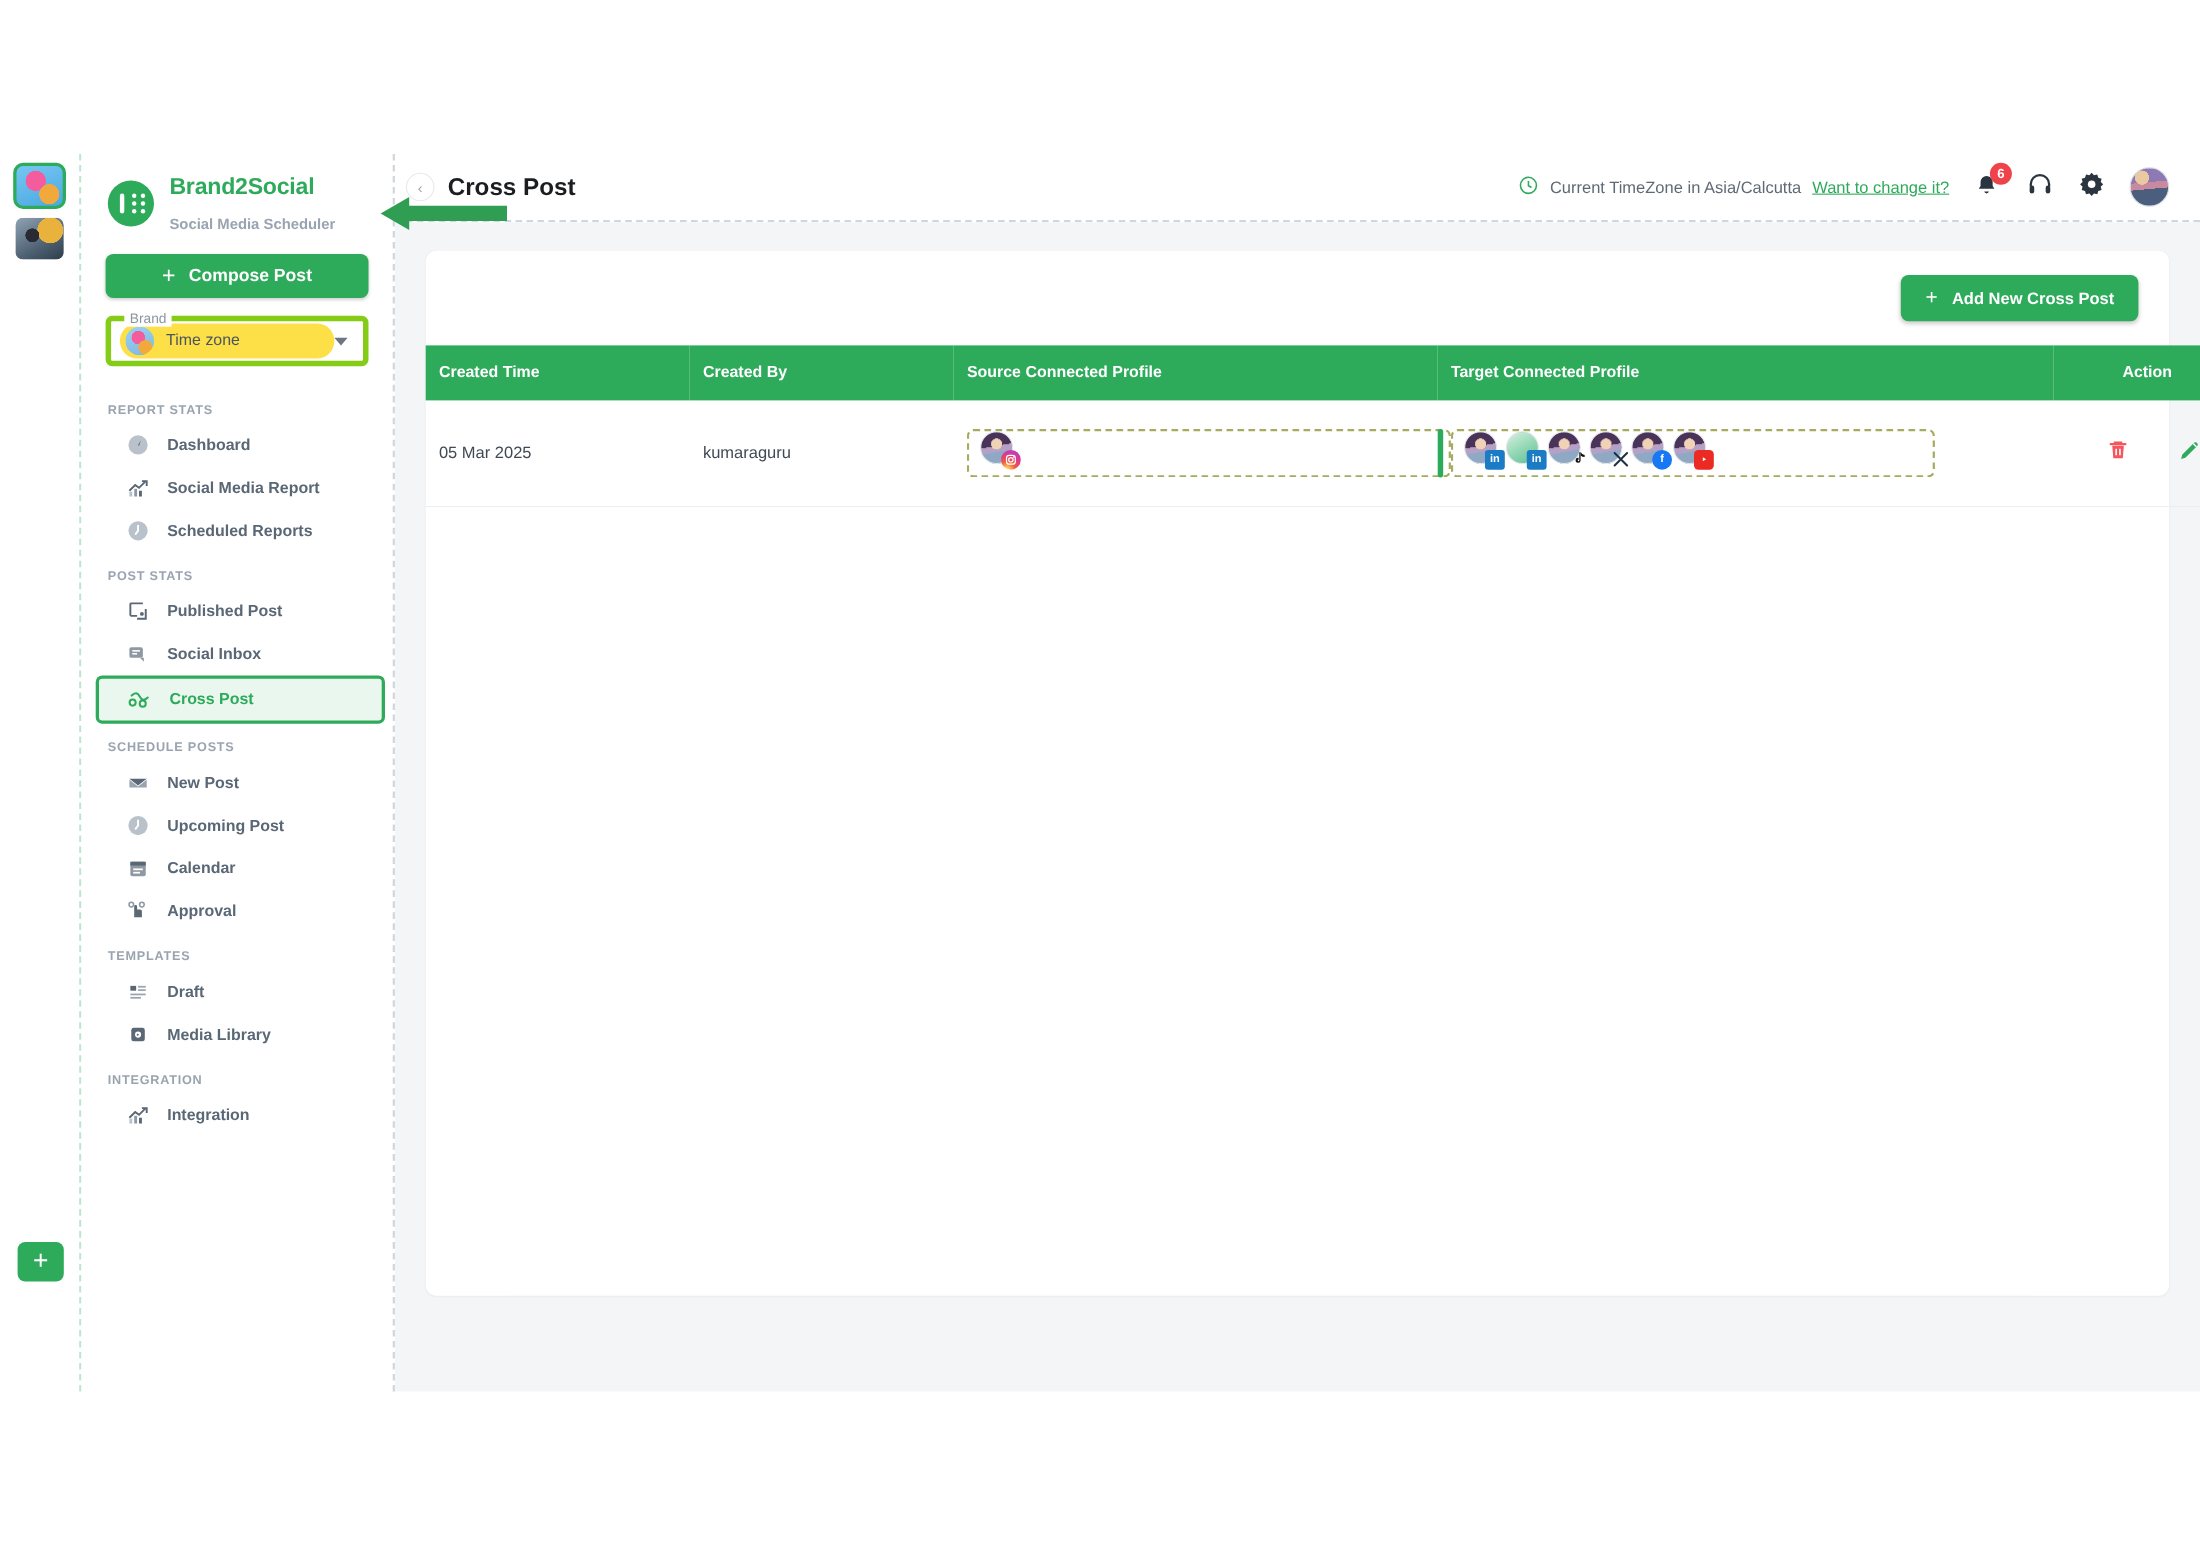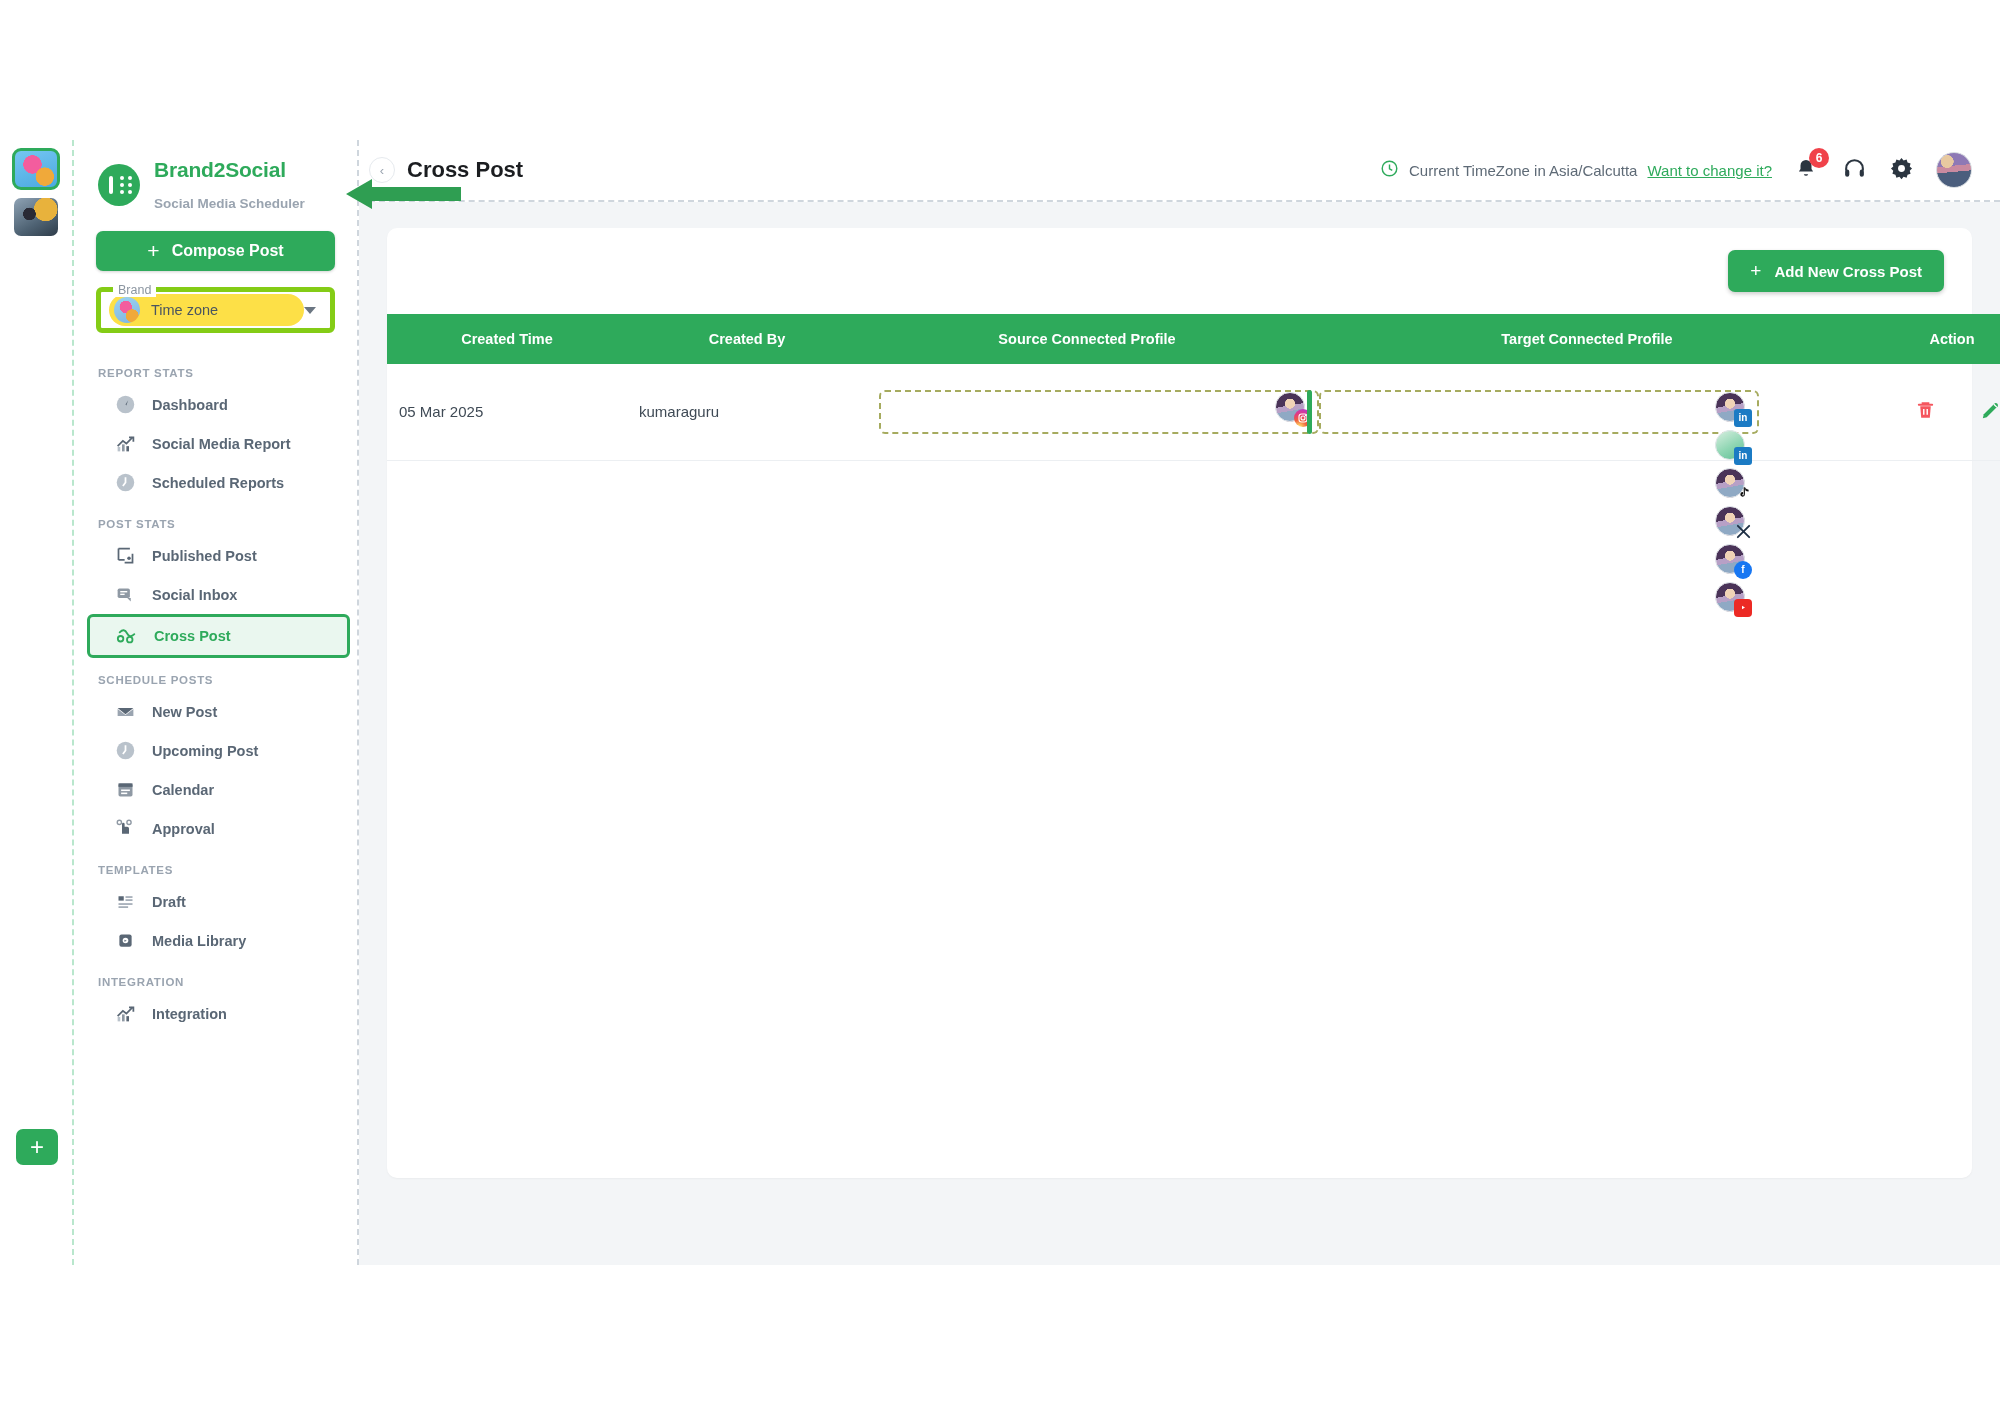--- a/index.html
+++ b/index.html
@@ -186,35 +186,36 @@
     height: 42px; padding: 0 22px; border-radius: 7px; background: #2eaa5b;
     color: #fff; font-size: 15px; font-weight: bold;
     display: flex; align-items: center; gap: 13px;
     box-shadow: 0 2px 4px rgba(0,0,0,.2);
   }
   .add-btn .plus { font-size: 19px; font-weight: 400; }
 
   table { width: 100%; border-collapse: collapse; table-layout: fixed; }
   thead tr { background: #2eaa5b; height: 50px; }
   thead th {
-    color: #fff; font-size: 14.5px; font-weight: bold; text-align: center;
+    color: #fff; font-size: 14.5px; font-weight: bold; text-align: left;
+    padding-left: 12px;
   }
   .col-ct { width: 240px; }
   .col-cb { width: 240px; }
   .col-sp { width: 440px; }
   .col-tp { width: 560px; }
   .col-ac { width: 170px; }
   thead th.ac { text-align: center; padding-left: 0; }
   tbody tr { height: 96px; border-bottom: 1px solid #eceff2; }
   tbody td { font-size: 15px; color: #3f4a55; padding-left: 12px; vertical-align: middle; }
 
   .profile-box {
     border: 2px dashed #a6ab5f; border-radius: 6px;
-    height: 44px; display: flex; align-items: flex-end; gap: 6px;
-    padding: 0 10px; position: relative; flex-direction: column;
+    height: 44px; display: flex; align-items: flex-start; gap: 6px;
+    padding: 0 10px; position: relative;
   }
   .profile-box.src { width: 440px; }
   .profile-box.tgt { width: 440px; }
   .green-edge {
     position: absolute; left: -14px; top: -2px; bottom: -2px; width: 5px;
     background: #2eaa5b; border-radius: 3px;
   }
   .pchip { position: relative; width: 32px; height: 32px; flex: 0 0 32px; }
   .pav {
     width: 30px; height: 30px; border-radius: 50%;

